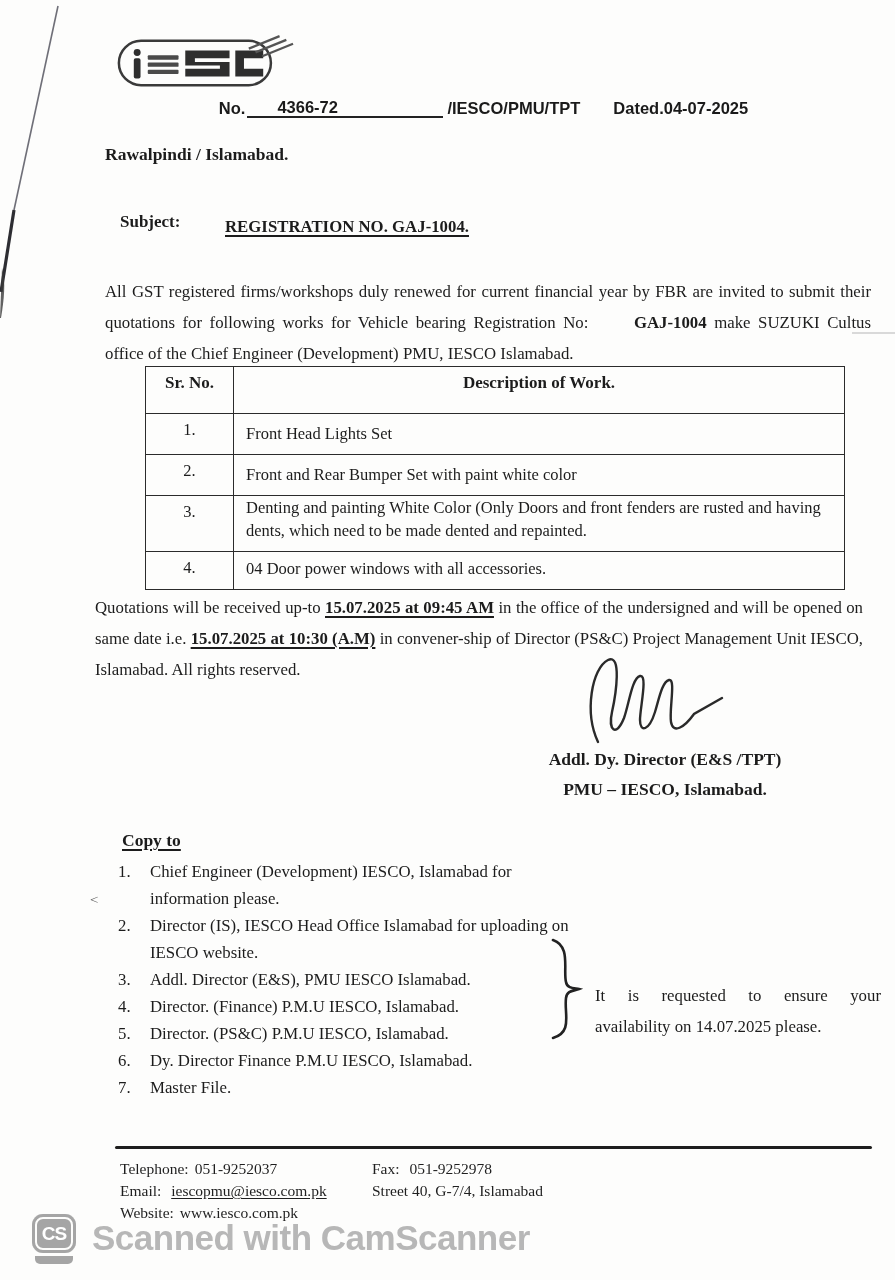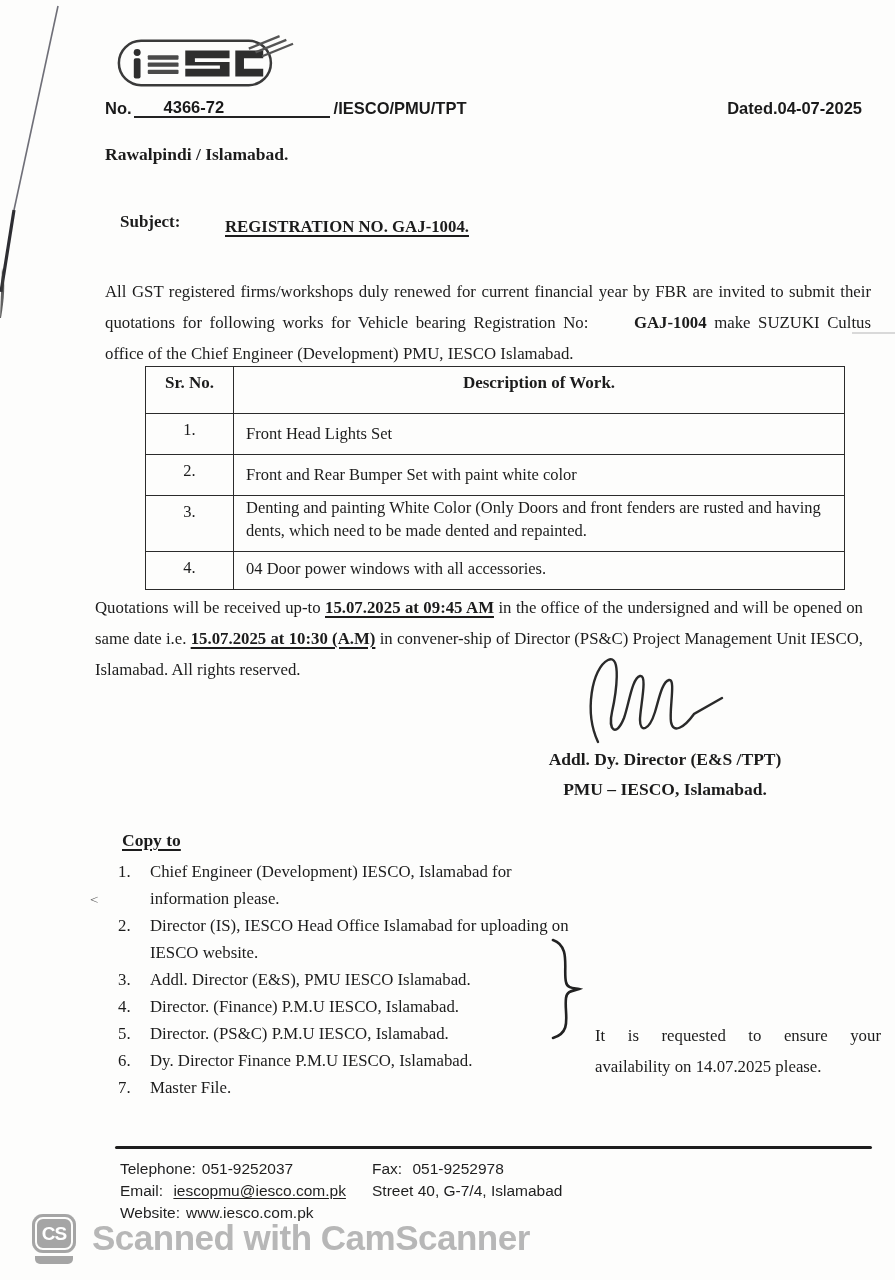--- a/index.html
+++ b/index.html
@@ -16,21 +16,21 @@
   .logo { position:absolute; left:116px; top:34px; }
   .company-title {
     position:absolute; left:306px; top:46px; width:575px;
     font-family:"Liberation Sans", sans-serif; font-weight:bold;
     font-size:23px; letter-spacing:.2px; color:#161616;
   }
   
   .ref-row {
     position:absolute; left:105px; right:33px; top:98px;
     font-family:"Liberation Sans", sans-serif; font-weight:bold; font-size:16.5px;
-    display:flex; justify-content:space-between; align-items:flex-end; color:#1a1a1a;gap:33px;
+    display:flex; justify-content:center; align-items:flex-end; color:#1a1a1a;gap:33px;
   }
   .ref-left { display:flex; align-items:flex-end; }
   .no-blank {
     display:inline-block; width:196px; border-bottom:2.2px solid #222;
     text-align:left; padding-left:30px; margin:0 4px 0 2px; line-height:1.1;
   }
   
   .addressee { position:absolute; left:105px; top:140px; font-weight:bold; font-size:17.5px; line-height:29px; }
   
   .subject-label { position:absolute; left:120px; top:212px; font-weight:bold; font-size:17px; }
@@ -55,25 +55,25 @@
   
   .sig-squiggle { position:absolute; left:570px; top:650px; }
   .sig-block { position:absolute; left:505px; top:744px; width:320px; text-align:center; font-weight:bold; font-size:17.5px; line-height:30px; }
   
   .copy-heading { position:absolute; left:122px; top:830px; font-weight:bold; font-size:17.5px; text-decoration:underline; text-underline-offset:3px; text-decoration-thickness:1.8px; }
   .copy-list { position:absolute; left:118px; top:858px; width:470px; font-size:16.8px; }
   .copy-item { display:flex; line-height:27px; }
   .copy-item .num { width:32px; flex:0 0 32px; }
   .scan-mark { position:absolute; left:90px; top:892px; font-size:15px; color:#5a5a5a; transform:scaleY(0.8); }
   .brace { position:absolute; left:547px; top:936px; }
-  .side-note { position:absolute; left:595px; top:980px; width:286px; font-size:16.8px; line-height:31px;margin-top:40px; }
+  .side-note { position:absolute; left:595px; top:980px; width:286px; font-size:16.8px; line-height:31px; }
   .side-note .n1 { text-align:justify; text-align-last:justify; }
   
   .foot-rule { position:absolute; left:115px; top:1146px; width:757px; height:3px; background:#1e1e1e; border-radius:2px; }
-  .footer { position:absolute; left:120px; top:1158px; font-family:Liberation Sans, sans-serif; font-size:15.5px; color:#1f1f1f; line-height:22px; }
+  .footer { position:absolute; left:120px; top:1158px; font-family:Liberation Serif, serif; font-size:15.5px; color:#1f1f1f; line-height:22px; }
   .footer .row { display:flex; }
   .fcol-l { width:252px; }
   .flabel { margin-right:6px; }
   .email-link { text-decoration:underline; text-underline-offset:2px; }
   
   .cs-badge { position:absolute; left:32px; top:1214px; width:44px; height:52px; }
   .cs-top {
     width:44px; height:39px; background:#a5a5a5; border-radius:11px;
     display:flex; align-items:center; justify-content:center;
     box-shadow:inset 0 0 0 3px #a5a5a5, inset 0 0 0 5px #fdfdfc;

